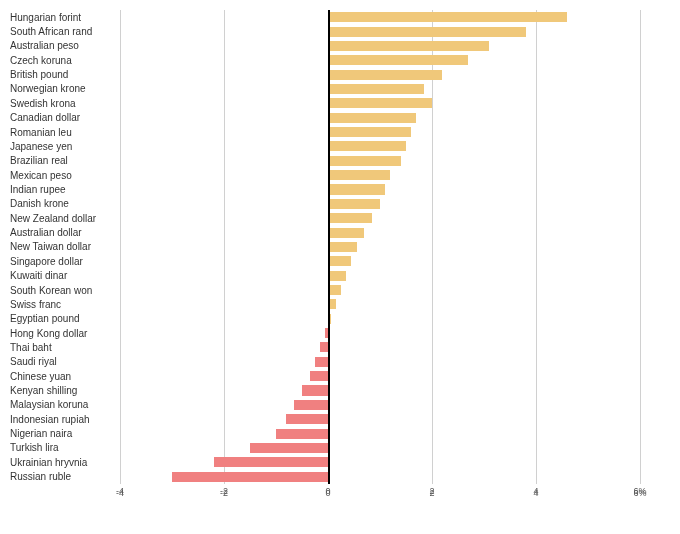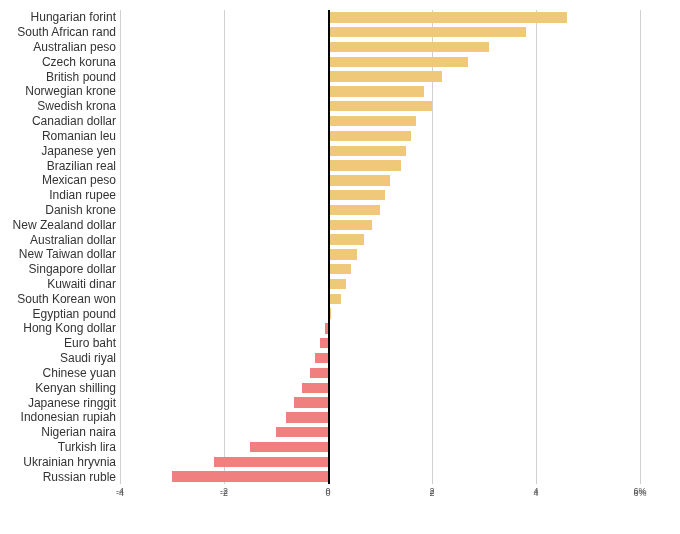--- a/index.html
+++ b/index.html
@@ -28,22 +28,21 @@
       position: relative;
     }
     .bar-row {
       display: flex;
       align-items: center;
       flex: 1;
       min-height: 0;
     }
     .label {
       width: 110px;
-      text-align: right;
-      font-size: 12px;
+      font-size: 10px;
       color: #333;
       padding-right: 4px;
       white-space: nowrap;
       flex-shrink: 0;
     }
     .x-axis {
       display: flex;
       margin-left: 110px;
       margin-top: 2px;
       position: relative;
@@ -296,20 +295,32 @@
             <div style="position: absolute; left: 0%; top: 0px; bottom: 0px; width: 1px; background: rgb(208, 208, 208); z-index: 1;"></div>
             <div style="position: absolute; left: 20%; top: 0px; bottom: 0px; width: 1px; background: rgb(208, 208, 208); z-index: 1;"></div>
             <div style="position: absolute; left: 40%; top: 0px; bottom: 0px; width: 1.5px; background: rgb(0, 0, 0); z-index: 10;"></div>
             <div style="position: absolute; left: 60%; top: 0px; bottom: 0px; width: 1px; background: rgb(208, 208, 208); z-index: 1;"></div>
             <div style="position: absolute; left: 80%; top: 0px; bottom: 0px; width: 1px; background: rgb(208, 208, 208); z-index: 1;"></div>
             <div style="position: absolute; left: 100%; top: 0px; bottom: 0px; width: 1px; background: rgb(208, 208, 208); z-index: 1;"></div>
             <div style="position: absolute; height: 70%; top: 15%; width: 2.5%; z-index: 5; background: rgb(240, 200, 122); left: 40%;"></div>
           </div>
         </div>
         <div class="bar-row">
+          <div class="label">Swiss franc</div>
+          <div style="flex: 1 1 0%; height: 100%; position: relative;">
+            <div style="position: absolute; left: 0%; top: 0px; bottom: 0px; width: 1px; background: rgb(208, 208, 208); z-index: 1;"></div>
+            <div style="position: absolute; left: 20%; top: 0px; bottom: 0px; width: 1px; background: rgb(208, 208, 208); z-index: 1;"></div>
+            <div style="position: absolute; left: 40%; top: 0px; bottom: 0px; width: 1.5px; background: rgb(0, 0, 0); z-index: 10;"></div>
+            <div style="position: absolute; left: 60%; top: 0px; bottom: 0px; width: 1px; background: rgb(208, 208, 208); z-index: 1;"></div>
+            <div style="position: absolute; left: 80%; top: 0px; bottom: 0px; width: 1px; background: rgb(208, 208, 208); z-index: 1;"></div>
+            <div style="position: absolute; left: 100%; top: 0px; bottom: 0px; width: 1px; background: rgb(208, 208, 208); z-index: 1;"></div>
+            <div style="position: absolute; height: 70%; top: 15%; width: 1.5%; z-index: 5; background: rgb(240, 200, 122); left: 40%;"></div>
+          </div>
+        </div>
+        <div class="bar-row">
           <div class="label">Egyptian pound</div>
           <div style="flex: 1 1 0%; height: 100%; position: relative;">
             <div style="position: absolute; left: 0%; top: 0px; bottom: 0px; width: 1px; background: rgb(208, 208, 208); z-index: 1;"></div>
             <div style="position: absolute; left: 20%; top: 0px; bottom: 0px; width: 1px; background: rgb(208, 208, 208); z-index: 1;"></div>
             <div style="position: absolute; left: 40%; top: 0px; bottom: 0px; width: 1.5px; background: rgb(0, 0, 0); z-index: 10;"></div>
             <div style="position: absolute; left: 60%; top: 0px; bottom: 0px; width: 1px; background: rgb(208, 208, 208); z-index: 1;"></div>
             <div style="position: absolute; left: 80%; top: 0px; bottom: 0px; width: 1px; background: rgb(208, 208, 208); z-index: 1;"></div>
             <div style="position: absolute; left: 100%; top: 0px; bottom: 0px; width: 1px; background: rgb(208, 208, 208); z-index: 1;"></div>
             <div style="position: absolute; height: 70%; top: 15%; width: 0.5%; z-index: 5; background: rgb(240, 200, 122); left: 40%;"></div>
           </div>
@@ -320,21 +331,21 @@
             <div style="position: absolute; left: 0%; top: 0px; bottom: 0px; width: 1px; background: rgb(208, 208, 208); z-index: 1;"></div>
             <div style="position: absolute; left: 20%; top: 0px; bottom: 0px; width: 1px; background: rgb(208, 208, 208); z-index: 1;"></div>
             <div style="position: absolute; left: 40%; top: 0px; bottom: 0px; width: 1.5px; background: rgb(0, 0, 0); z-index: 10;"></div>
             <div style="position: absolute; left: 60%; top: 0px; bottom: 0px; width: 1px; background: rgb(208, 208, 208); z-index: 1;"></div>
             <div style="position: absolute; left: 80%; top: 0px; bottom: 0px; width: 1px; background: rgb(208, 208, 208); z-index: 1;"></div>
             <div style="position: absolute; left: 100%; top: 0px; bottom: 0px; width: 1px; background: rgb(208, 208, 208); z-index: 1;"></div>
             <div style="position: absolute; height: 70%; top: 15%; width: 0.5%; z-index: 5; background: rgb(240, 128, 128); right: 60%;"></div>
           </div>
         </div>
         <div class="bar-row">
-          <div class="label">Euro baht</div>
+          <div class="label">Thai baht</div>
           <div style="flex: 1 1 0%; height: 100%; position: relative;">
             <div style="position: absolute; left: 0%; top: 0px; bottom: 0px; width: 1px; background: rgb(208, 208, 208); z-index: 1;"></div>
             <div style="position: absolute; left: 20%; top: 0px; bottom: 0px; width: 1px; background: rgb(208, 208, 208); z-index: 1;"></div>
             <div style="position: absolute; left: 40%; top: 0px; bottom: 0px; width: 1.5px; background: rgb(0, 0, 0); z-index: 10;"></div>
             <div style="position: absolute; left: 60%; top: 0px; bottom: 0px; width: 1px; background: rgb(208, 208, 208); z-index: 1;"></div>
             <div style="position: absolute; left: 80%; top: 0px; bottom: 0px; width: 1px; background: rgb(208, 208, 208); z-index: 1;"></div>
             <div style="position: absolute; left: 100%; top: 0px; bottom: 0px; width: 1px; background: rgb(208, 208, 208); z-index: 1;"></div>
             <div style="position: absolute; height: 70%; top: 15%; width: 1.5%; z-index: 5; background: rgb(240, 128, 128); right: 60%;"></div>
           </div>
         </div>
@@ -368,21 +379,21 @@
             <div style="position: absolute; left: 0%; top: 0px; bottom: 0px; width: 1px; background: rgb(208, 208, 208); z-index: 1;"></div>
             <div style="position: absolute; left: 20%; top: 0px; bottom: 0px; width: 1px; background: rgb(208, 208, 208); z-index: 1;"></div>
             <div style="position: absolute; left: 40%; top: 0px; bottom: 0px; width: 1.5px; background: rgb(0, 0, 0); z-index: 10;"></div>
             <div style="position: absolute; left: 60%; top: 0px; bottom: 0px; width: 1px; background: rgb(208, 208, 208); z-index: 1;"></div>
             <div style="position: absolute; left: 80%; top: 0px; bottom: 0px; width: 1px; background: rgb(208, 208, 208); z-index: 1;"></div>
             <div style="position: absolute; left: 100%; top: 0px; bottom: 0px; width: 1px; background: rgb(208, 208, 208); z-index: 1;"></div>
             <div style="position: absolute; height: 70%; top: 15%; width: 5%; z-index: 5; background: rgb(240, 128, 128); right: 60%;"></div>
           </div>
         </div>
         <div class="bar-row">
-          <div class="label">Japanese ringgit</div>
+          <div class="label">Malaysian koruna</div>
           <div style="flex: 1 1 0%; height: 100%; position: relative;">
             <div style="position: absolute; left: 0%; top: 0px; bottom: 0px; width: 1px; background: rgb(208, 208, 208); z-index: 1;"></div>
             <div style="position: absolute; left: 20%; top: 0px; bottom: 0px; width: 1px; background: rgb(208, 208, 208); z-index: 1;"></div>
             <div style="position: absolute; left: 40%; top: 0px; bottom: 0px; width: 1.5px; background: rgb(0, 0, 0); z-index: 10;"></div>
             <div style="position: absolute; left: 60%; top: 0px; bottom: 0px; width: 1px; background: rgb(208, 208, 208); z-index: 1;"></div>
             <div style="position: absolute; left: 80%; top: 0px; bottom: 0px; width: 1px; background: rgb(208, 208, 208); z-index: 1;"></div>
             <div style="position: absolute; left: 100%; top: 0px; bottom: 0px; width: 1px; background: rgb(208, 208, 208); z-index: 1;"></div>
             <div style="position: absolute; height: 70%; top: 15%; width: 6.5%; z-index: 5; background: rgb(240, 128, 128); right: 60%;"></div>
           </div>
         </div>

